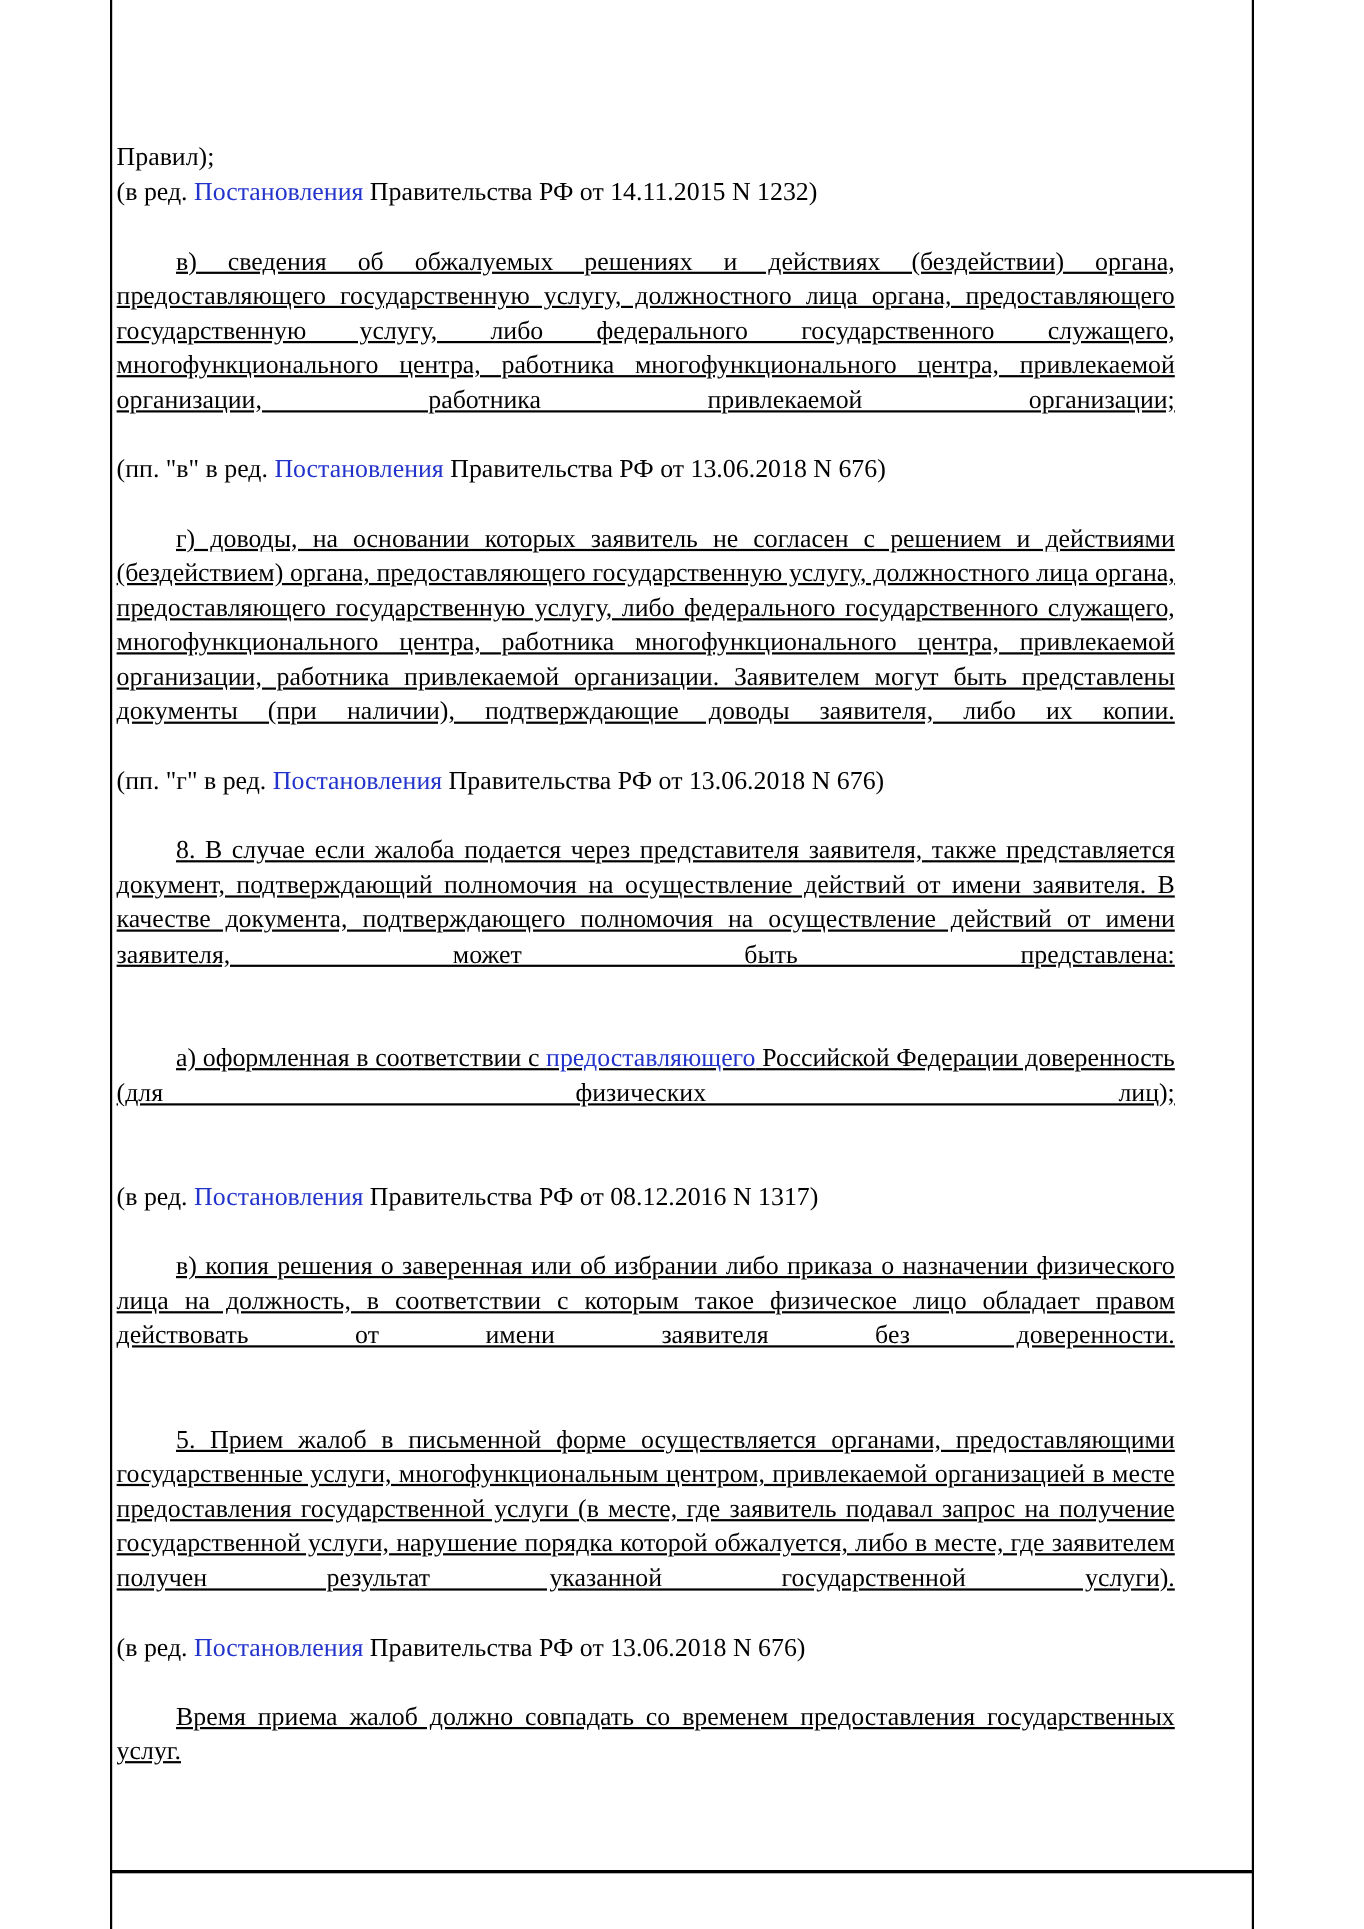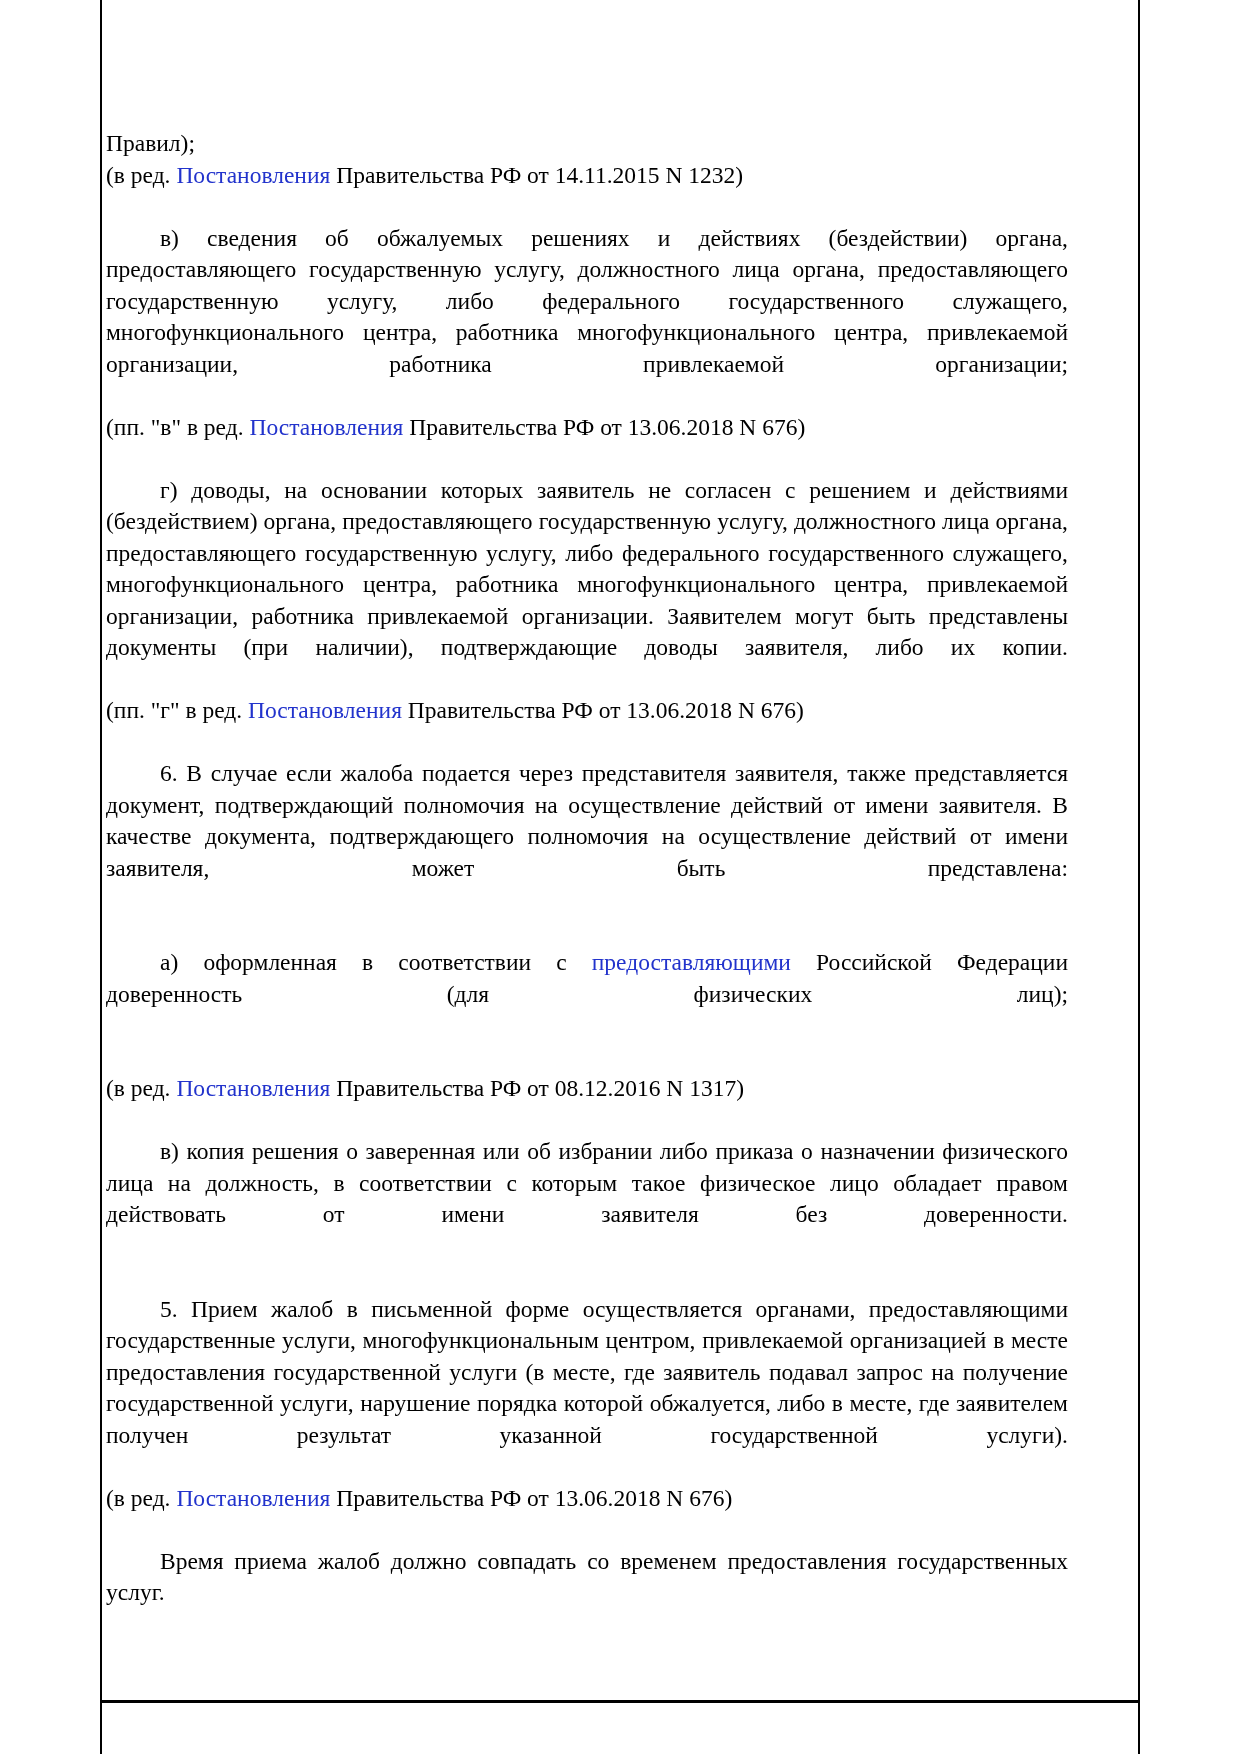--- a/index.html
+++ b/index.html
@@ -62,20 +62,21 @@
     font-size: 23.5px;
     line-height: 31.5px;
     text-align: justify;
     text-justify: inter-word;
     -webkit-hyphens: none;
     hyphens: none;
   }
 
   p.indent {
     text-indent: 54px;
+    text-decoration: underline;
   }
 
   p.flush {
     text-indent: 0;
   }
 
   
   p.nojust {
     text-align: left;
   }
@@ -121,25 +122,25 @@
     <p class="flush nojust"><span>(пп. "в" в ред. </span><span class="lnk">Постановления</span><span> Правительства РФ от 13.06.2018 N 676)</span></p>
 
     <div class="gap"></div>
 
     <p class="indent justify-block">г) доводы, на основании которых заявитель не согласен с решением и действиями (бездействием) органа, предоставляющего государственную услугу, должностного лица органа, предоставляющего государственную услугу, либо федерального государственного служащего, многофункционального центра, работника многофункционального центра, привлекаемой организации, работника привлекаемой организации. Заявителем могут быть представлены документы (при наличии), подтверждающие доводы заявителя, либо их копии.</p>
 
     <p class="flush nojust"><span>(пп. "г" в ред. </span><span class="lnk">Постановления</span><span> Правительства РФ от 13.06.2018 N 676)</span></p>
 
     <div class="gap"></div>
 
-    <p class="indent justify-block">6. В случае если жалоба подается через представителя заявителя, также представляется документ, подтверждающий полномочия на осуществление действий от имени заявителя. В качестве документа, подтверждающего полномочия на осуществление действий от имени заявителя, может быть представлена:</p>
+    <p class="indent justify-block">8. В случае если жалоба подается через представителя заявителя, также представляется документ, подтверждающий полномочия на осуществление действий от имени заявителя. В качестве документа, подтверждающего полномочия на осуществление действий от имени заявителя, может быть представлена:</p>
 
     <div class="gap"></div>
 
-    <p class="indent justify-block"><span>а) оформленная в соответствии с </span><span class="lnk">предоставляющими</span><span> Российской Федерации доверенность (для физических лиц);</span></p>
+    <p class="indent justify-block"><span>а) оформленная в соответствии с </span><span class="lnk">предоставляющего</span><span> Российской Федерации доверенность (для физических лиц);</span></p>
 
     <div class="gap"></div>
 
 
     <p class="flush nojust"><span>(в ред. </span><span class="lnk">Постановления</span><span> Правительства РФ от 08.12.2016 N 1317)</span></p>
 
     <div class="gap"></div>
 
     <p class="indent justify-block">в) копия решения о заверенная или об избрании либо приказа о назначении физического лица на должность, в соответствии с которым такое физическое лицо обладает правом действовать от имени заявителя без доверенности.</p>
 

